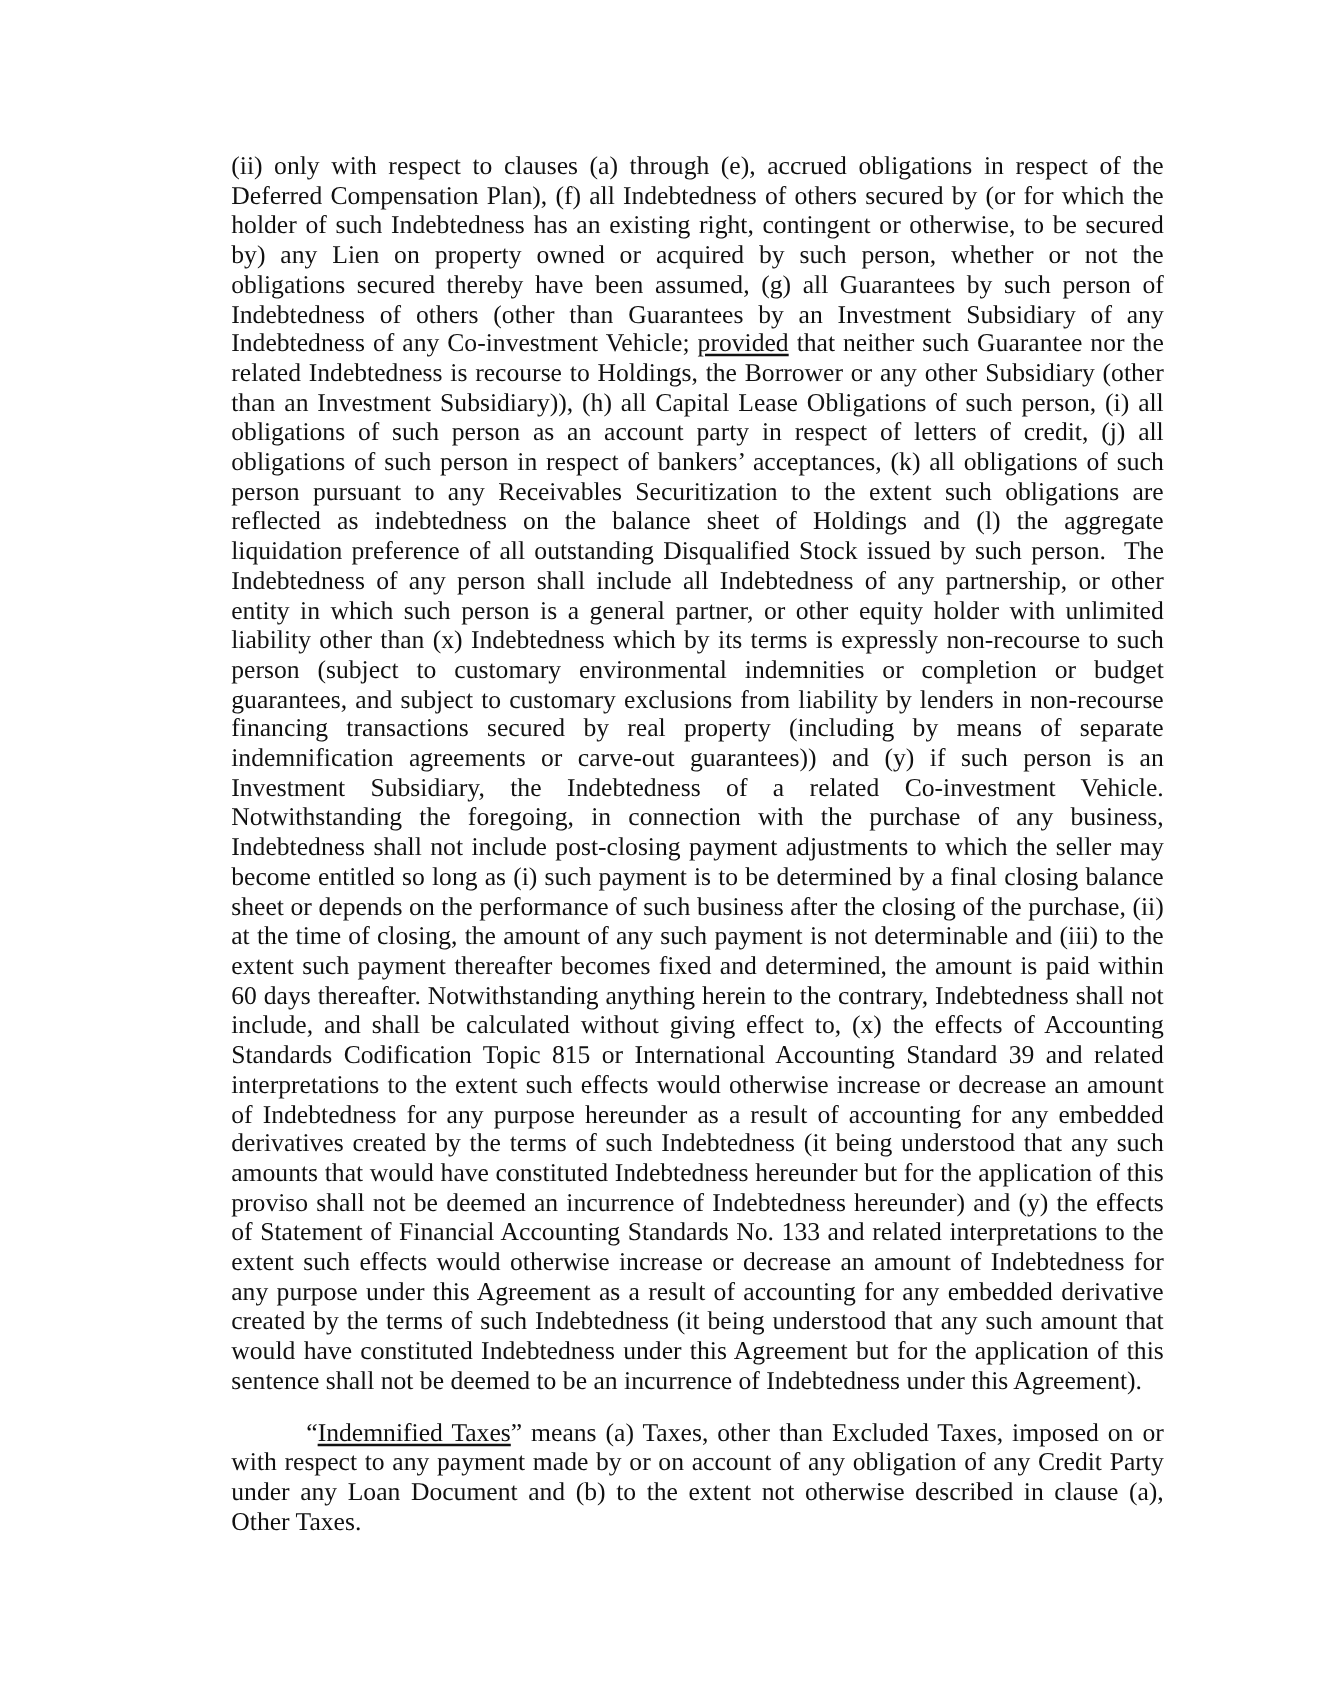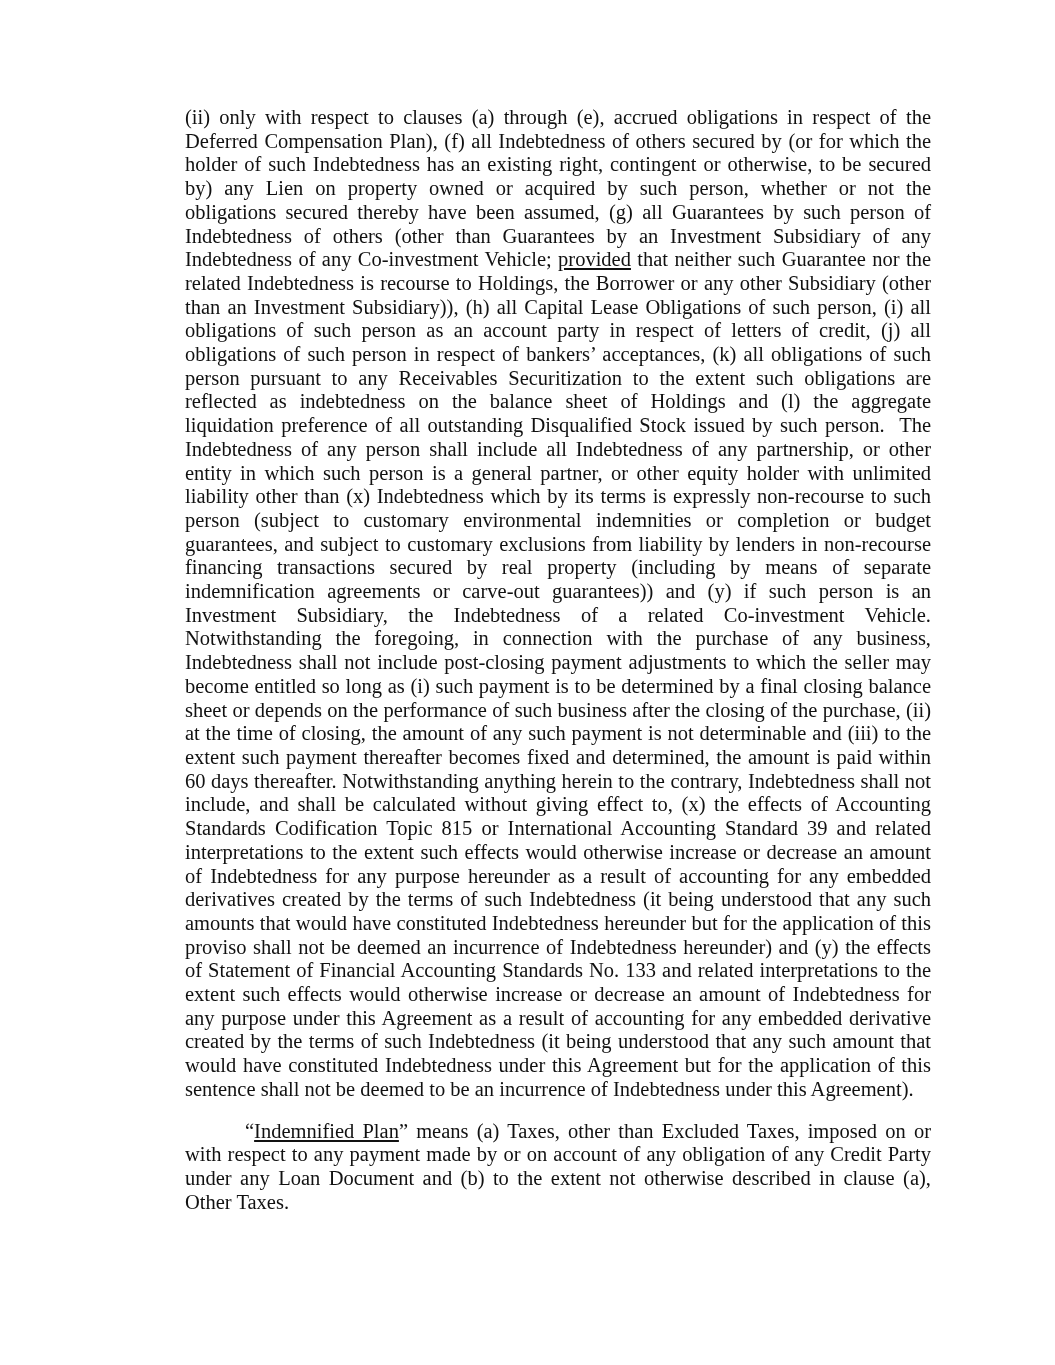--- a/index.html
+++ b/index.html
@@ -11,21 +11,21 @@
     position: relative;
     width: 1055px;
     height: 1365px;
     background: #ffffff;
     overflow: hidden;
     font-family: "Liberation Serif", "DejaVu Serif", serif;
     color: #111111;
   }
   .text-block {
     position: absolute;
-    top: 106px;
+    top: 122px;
     left: 185px;
     width: 746px;
   }
   p.doc-para {
     margin: 0 0 18px 0;
     font-size: 20.5px;
     line-height: 23.7px;
     text-align: justify;
     text-justify: inter-word;
     white-space: pre-wrap;
@@ -40,16 +40,16 @@
   }
 </style>
 </head>
 <body>
 
 <div class="page">
   <div class="text-block">
 
     <p class="doc-para"><span>(ii) only with respect to clauses (a) through (e), accrued obligations in respect of the Deferred Compensation Plan), (f) all Indebtedness of others secured by (or for which the holder of such Indebtedness has an existing right, contingent or otherwise, to be secured by) any Lien on property owned or acquired by such person, whether or not the obligations secured thereby have been assumed, (g) all Guarantees by such person of Indebtedness of others (other than Guarantees by an Investment Subsidiary of any Indebtedness of any Co-investment Vehicle; </span><span class="u">provided</span><span> that neither such Guarantee nor the related Indebtedness is recourse to Holdings, the Borrower or any other Subsidiary (other than an Investment Subsidiary)), (h) all Capital Lease Obligations of such person, (i) all obligations of such person as an account party in respect of letters of credit, (j) all obligations of such person in respect of bankers’ acceptances, (k) all obligations of such person pursuant to any Receivables Securitization to the extent such obligations are reflected as indebtedness on the balance sheet of Holdings and (l) the aggregate liquidation preference of all outstanding Disqualified Stock issued by such person.  The Indebtedness of any person shall include all Indebtedness of any partnership, or other entity in which such person is a general partner, or other equity holder with unlimited liability other than (x) Indebtedness which by its terms is expressly non-recourse to such person (subject to customary environmental indemnities or completion or budget guarantees, and subject to customary exclusions from liability by lenders in non-recourse financing transactions secured by real property (including by means of separate indemnification agreements or carve-out guarantees)) and (y) if such person is an Investment Subsidiary, the Indebtedness of a related Co-investment Vehicle.  Notwithstanding the foregoing, in connection with the purchase of any business, Indebtedness shall not include post-closing payment adjustments to which the seller may become entitled so long as (i) such payment is to be determined by a final closing balance sheet or depends on the performance of such business after the closing of the purchase, (ii) at the time of closing, the amount of any such payment is not determinable and (iii) to the extent such payment thereafter becomes fixed and determined, the amount is paid within 60 days thereafter. Notwithstanding anything herein to the contrary, Indebtedness shall not include, and shall be calculated without giving effect to, (x) the effects of Accounting Standards Codification Topic 815 or International Accounting Standard 39 and related interpretations to the extent such effects would otherwise increase or decrease an amount of Indebtedness for any purpose hereunder as a result of accounting for any embedded derivatives created by the terms of such Indebtedness (it being understood that any such amounts that would have constituted Indebtedness hereunder but for the application of this proviso shall not be deemed an incurrence of Indebtedness hereunder) and (y) the effects of Statement of Financial Accounting Standards No. 133 and related interpretations to the extent such effects would otherwise increase or decrease an amount of Indebtedness for any purpose under this Agreement as a result of accounting for any embedded derivative created by the terms of such Indebtedness (it being understood that any such amount that would have constituted Indebtedness under this Agreement but for the application of this sentence shall not be deemed to be an incurrence of Indebtedness under this Agreement).</span></p>
 
-    <p class="doc-para indented"><span>“</span><span class="u">Indemnified Plan</span><span>” means (a) Taxes, other than Excluded Taxes, imposed on or with respect to any payment made by or on account of any obligation of any Credit Party under any Loan Document and (b) to the extent not otherwise described in clause (a), Other Taxes.</span></p>
+    <p class="doc-para indented"><span>“</span><span class="u">Indemnified Taxes</span><span>” means (a) Taxes, other than Excluded Taxes, imposed on or with respect to any payment made by or on account of any obligation of any Credit Party under any Loan Document and (b) to the extent not otherwise described in clause (a), Other Taxes.</span></p>
 
   </div>
 </div>
 
 </body></html>

